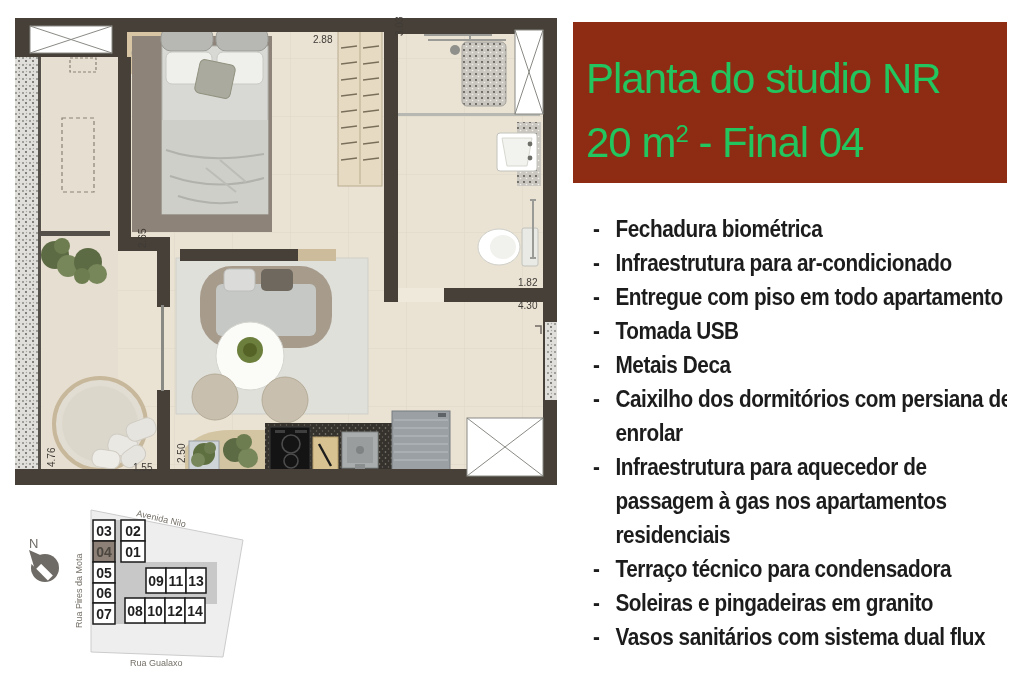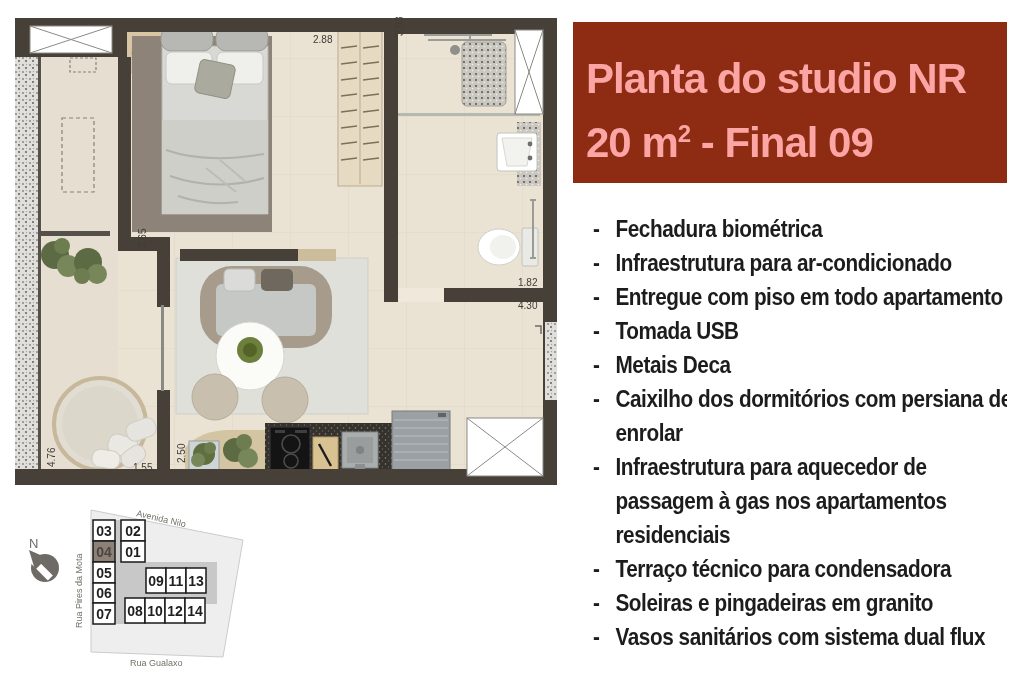--- a/index.html
+++ b/index.html
@@ -4,23 +4,23 @@
 <style>
   * { margin:0; padding:0; box-sizing:border-box; }
   html,body { width:1025px; height:683px; background:#ffffff; font-family:"Liberation Sans", sans-serif; }
   #page { position:relative; width:1007px; height:683px; background:#ffffff; overflow:hidden; }
 
   #floorplan-svg { position:absolute; left:0; top:0; }
   #siteplan-svg  { position:absolute; left:18px; top:500px; }
 
   .title-block {
     position:absolute; left:573px; top:22px; width:442px; height:161px;
-    background:#8e2b13; color:#fca5a5;
+    background:#8e2b13; color:#22c55e;
     padding:25px 0 0 13px;
-    font-weight:bold; font-size:42px; line-height:64px; letter-spacing:-1px;
+    font-weight:normal; font-size:42px; line-height:64px; letter-spacing:-1px;
     white-space:nowrap;
   }
   .title-block sup { font-size:24px; vertical-align:super; line-height:0; }
 
   .features {
     position:absolute; left:593px; top:212px; width:500px;
     transform:scaleX(0.864); transform-origin:0 0;
     color:#1c1c1c; font-weight:bold; font-size:24px; line-height:34px; letter-spacing:-0.5px;
   }
   .feat { position:relative; padding-left:26px; }
@@ -320,21 +320,21 @@
       <text class="unitnum" x="178" y="86">13</text>
       <text class="unitnum" x="117" y="116">08</text>
       <text class="unitnum" x="137" y="116">10</text>
       <text class="unitnum" x="157" y="116">12</text>
       <text class="unitnum" x="177" y="116">14</text>
     </g>
   </svg>
 
   <div class="title-block">
     <div><span>Planta do studio NR</span></div>
-    <div><span>20 m</span><sup>2</sup><span> - Final 09</span></div>
+    <div><span>20 m</span><sup>2</sup><span> - Final 04</span></div>
   </div>
 
   <div class="features">
     <div class="feat"><span class="dash">-</span><span>Fechadura biométrica</span></div>
     <div class="feat"><span class="dash">-</span><span>Infraestrutura para ar-condicionado</span></div>
     <div class="feat"><span class="dash">-</span><span>Entregue com piso em todo apartamento</span></div>
     <div class="feat"><span class="dash">-</span><span>Tomada USB</span></div>
     <div class="feat"><span class="dash">-</span><span>Metais Deca</span></div>
     <div class="feat"><span class="dash">-</span><span>Caixilho dos dormitórios com persiana de enrolar</span></div>
     <div class="feat"><span class="dash">-</span><span>Infraestrutura para aquecedor de passagem à gas nos apartamentos residenciais</span></div>

